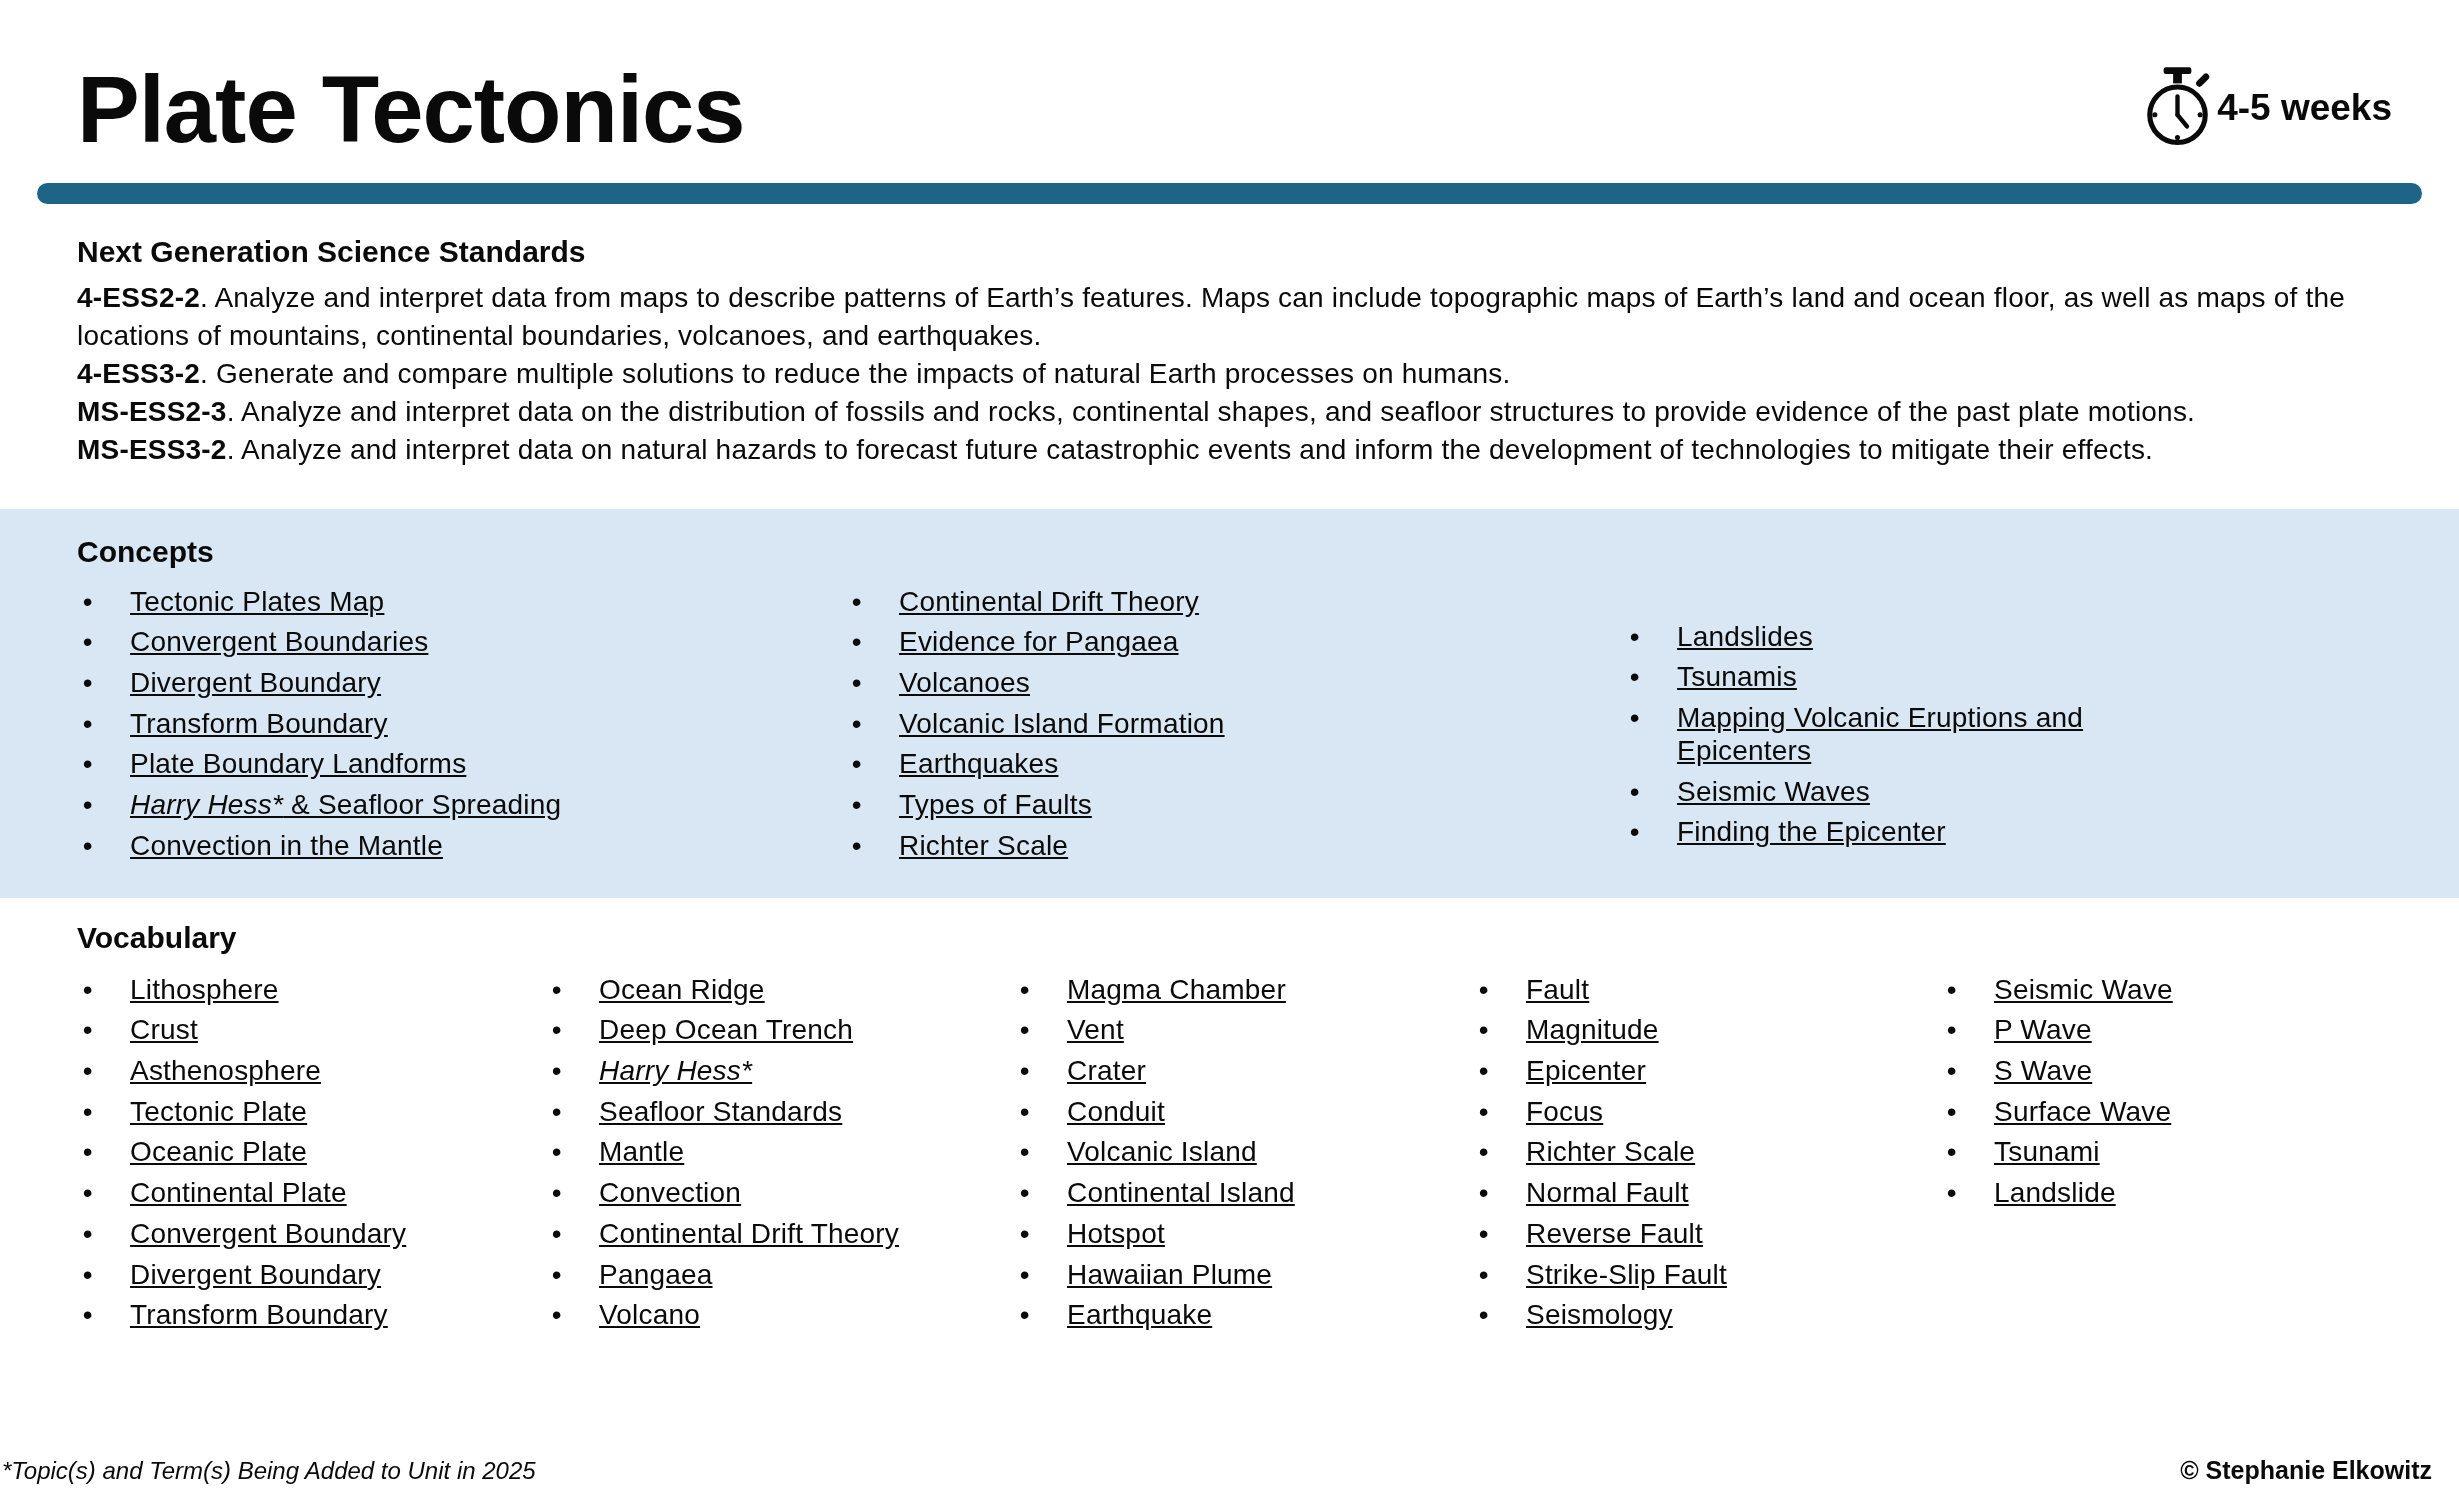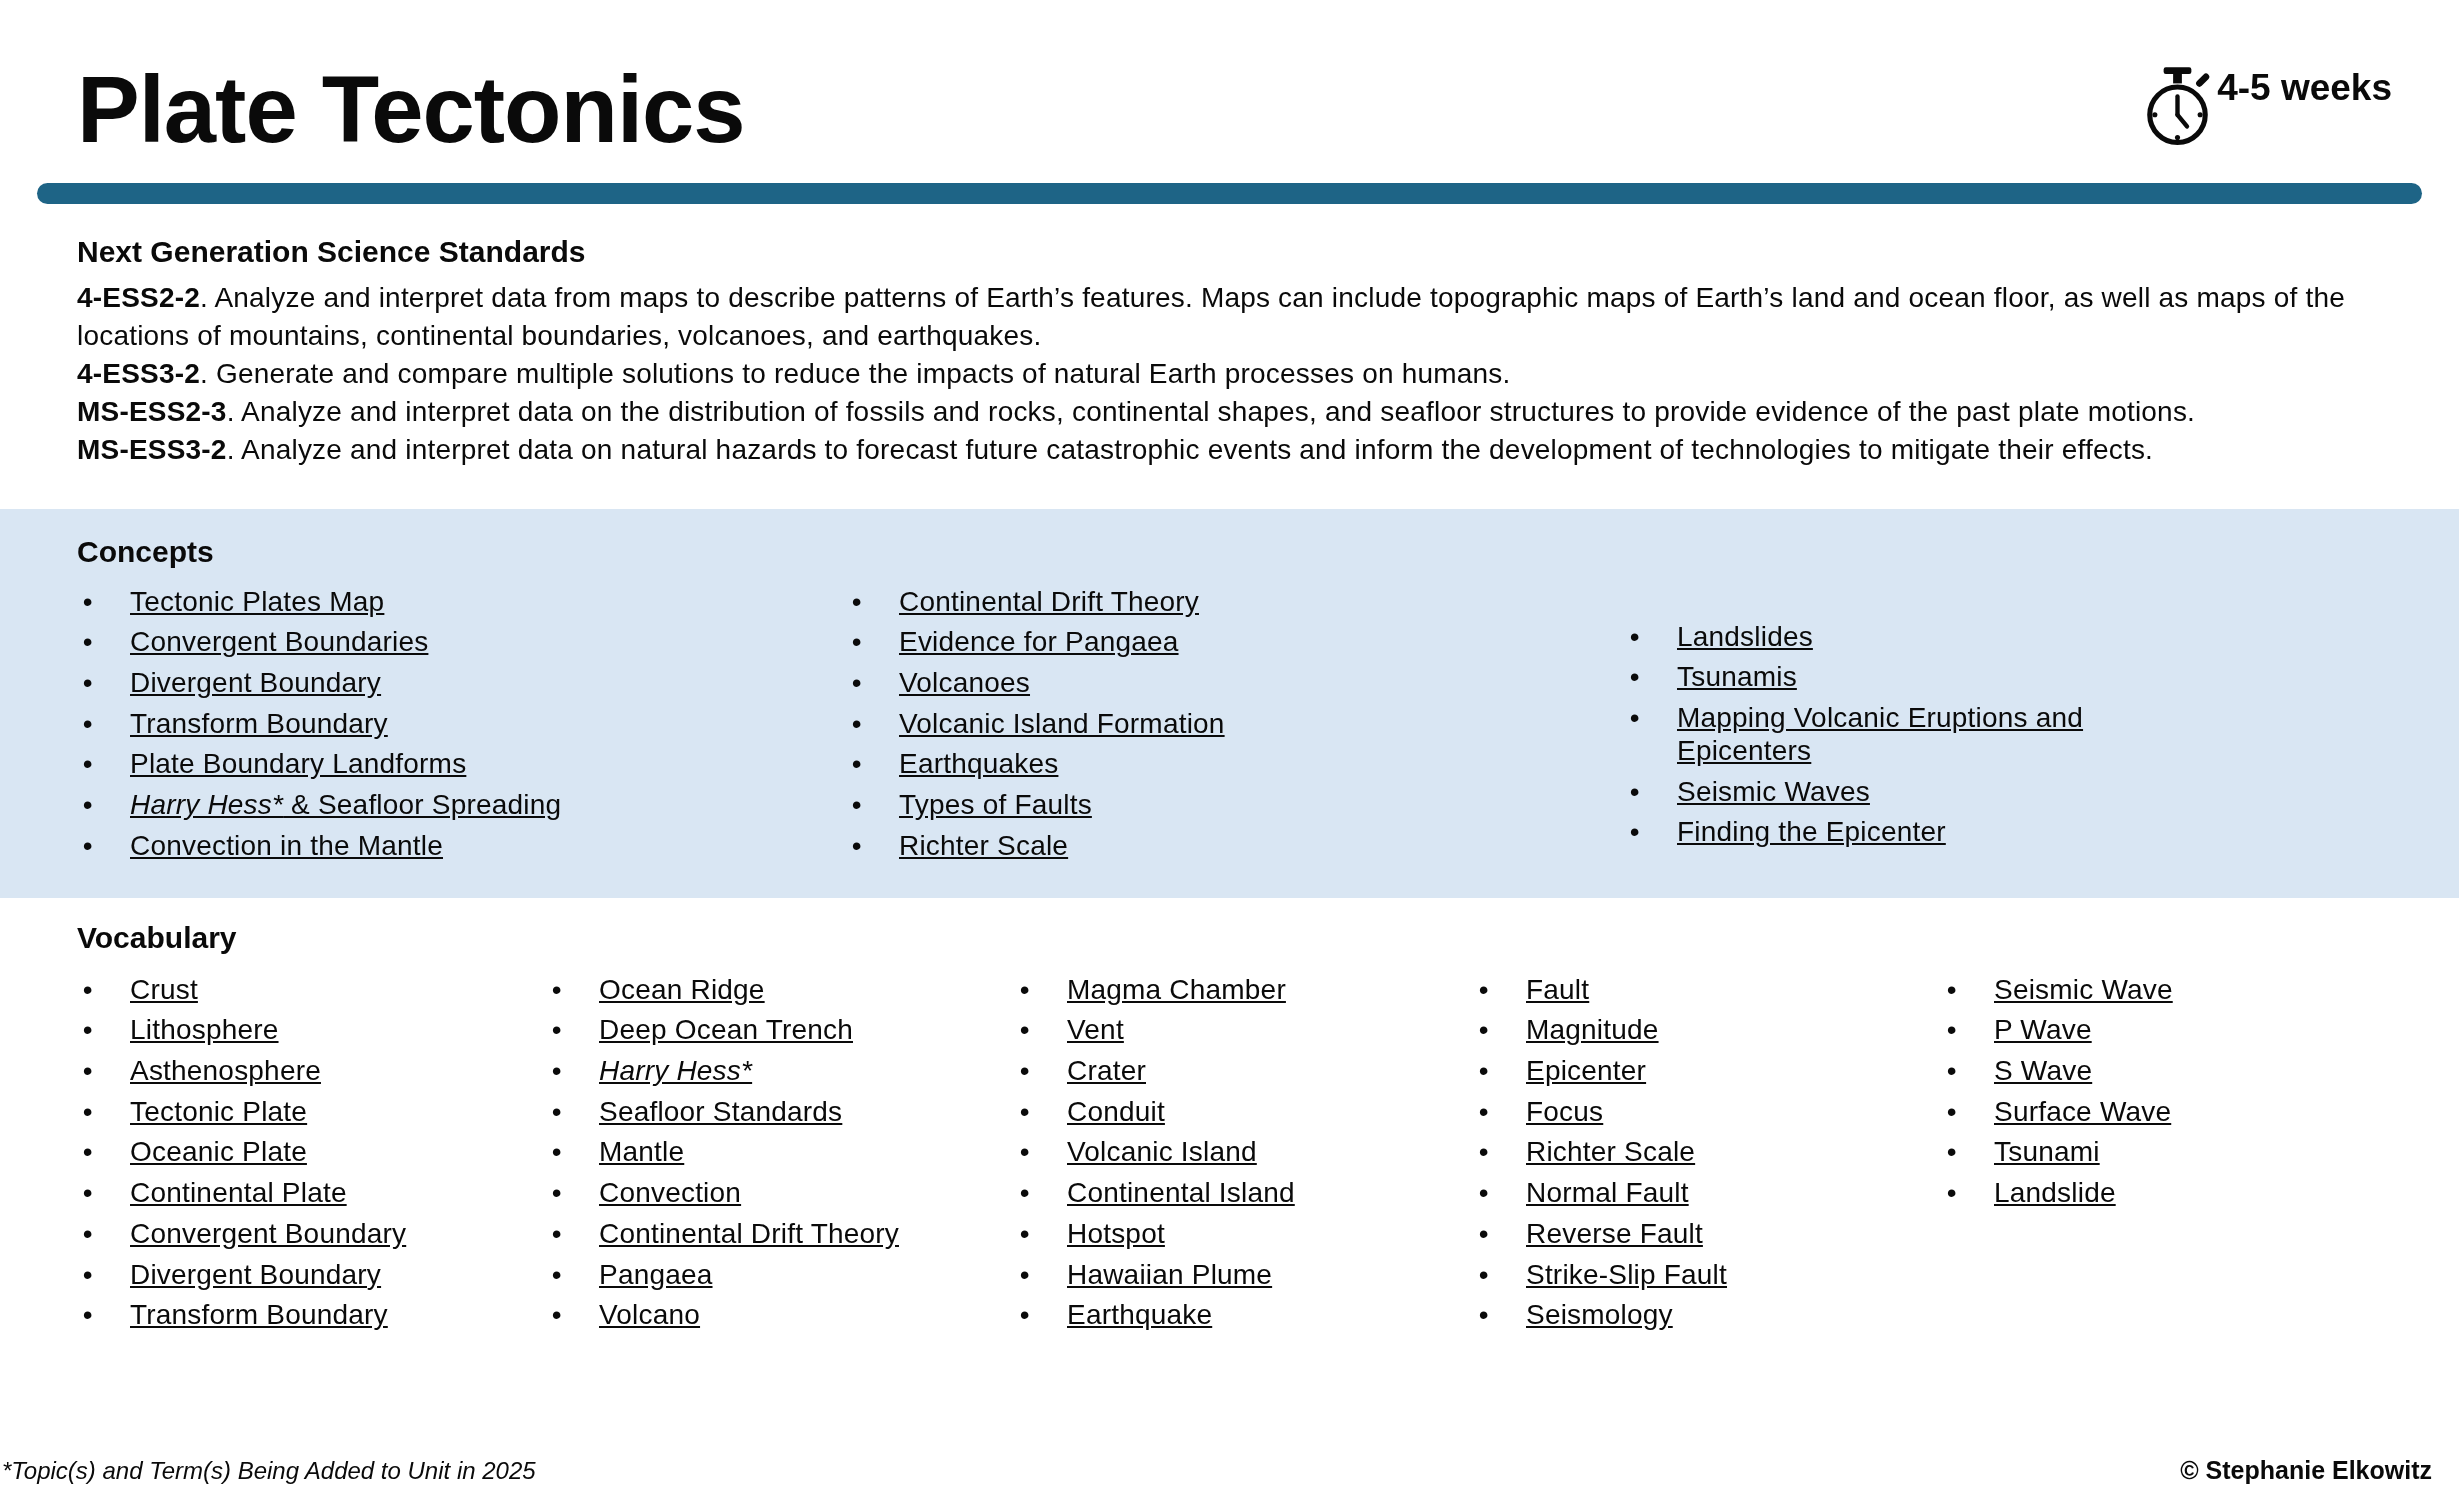--- a/index.html
+++ b/index.html
@@ -26,20 +26,21 @@
   }
   .page-title {
     font-size: 94px;
     font-weight: bold;
     letter-spacing: -1px;
     line-height: 0.95;
     margin: 25px 0 0 0;
   }
   .duration {
     display: flex;
+    align-items: center;
     gap: 3px;
     margin-top: 27px;
   }
   .duration svg { display: block; }
   .duration-label {
     font-size: 37px;
     font-weight: bold;
     white-space: nowrap;
   }
 
@@ -198,22 +199,22 @@
           <li>Seismic Waves</li>
           <li>Finding the Epicenter</li>
         </ul>
     </div>
   </section>
 
   <section class="vocabulary">
     <h2 class="section-heading">Vocabulary</h2>
     <div class="cols">
       <ul class="bullets col-1">
+          <li>Lithosphere</li>
           <li>Crust</li>
-          <li>Lithosphere</li>
           <li>Asthenosphere</li>
           <li>Tectonic Plate</li>
           <li>Oceanic Plate</li>
           <li>Continental Plate</li>
           <li>Convergent Boundary</li>
           <li>Divergent Boundary</li>
           <li>Transform Boundary</li>
         </ul>
       <ul class="bullets col-2">
           <li>Ocean Ridge</li>

